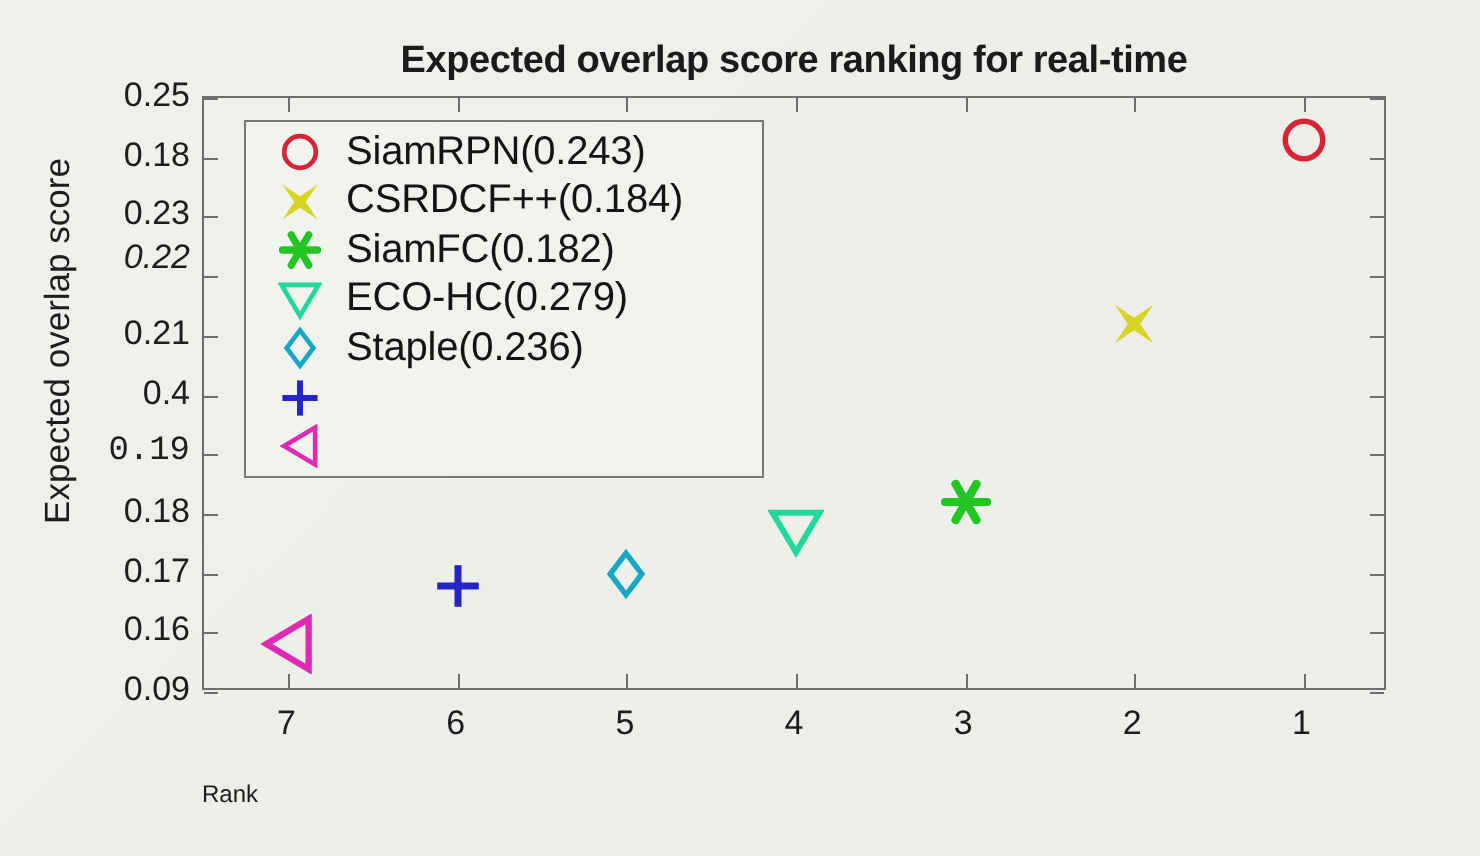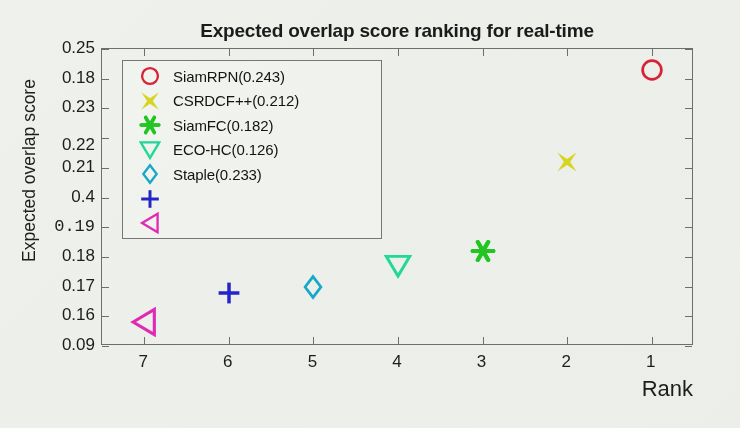--- a/index.html
+++ b/index.html
@@ -132,24 +132,24 @@
     text-align: center;
     font-size: 17.5px;
     color: #1d1d1d;
     transform: rotate(-90deg);
     transform-origin: center center;
     white-space: nowrap;
   }
   #x-axis-title {
     position: absolute;
     left: 101px;
-    top: 376px;
+    top: 390px;
     width: 592px;
-    text-align: right;
-    font-size: 22px;
+    text-align: left;
+    font-size: 12px;
     color: #1d1d1d;
     white-space: nowrap;
   }
 
   
   #legend {
     position: absolute;
     left: 122px;
     top: 60px;
     width: 260px;
@@ -167,21 +167,21 @@
   }
   .legend-glyph {
     width: 46px;
     height: 24px;
     flex: 0 0 46px;
     display: flex;
     align-items: center;
     justify-content: center;
   }
   .legend-text {
-    font-size: 15px;
+    font-size: 20px;
     color: #141414;
     white-space: nowrap;
     letter-spacing: -0.1px;
   }
 
   .data-marker {
     position: absolute;
     transform: translate(-50%, -50%);
     width: 34px;
     height: 34px;
@@ -201,21 +201,21 @@
   <div id="x-axis-title">Rank</div>
 
   <div id="ytick-labels">
       <div class="ylabel-tick" style="top: 297px;">0.09</div>
       <div class="ylabel-tick" style="top: 267.3px;">0.16</div>
       <div class="ylabel-tick" style="top: 237.6px; text-align: right;">0.17</div>
       <div class="ylabel-tick" style="top: 207.9px; text-align: right;">0.18</div>
       <div class="ylabel-tick" style="top: 178.2px; font-family: Liberation Mono, monospace;">0.19</div>
       <div class="ylabel-tick" style="top: 148.5px;">0.4</div>
       <div class="ylabel-tick" style="top: 118.8px;">0.21</div>
-      <div class="ylabel-tick" style="top: 97px;">0.22</div>
+      <div class="ylabel-tick" style="top: 81px; font-style: italic;">0.22</div>
       <div class="ylabel-tick" style="top: 59.4px;">0.23</div>
       <div class="ylabel-tick" style="top: 29.7px;">0.18</div>
       <div class="ylabel-tick" style="top: 0px;">0.25</div>
     </div>
   <div id="xtick-labels">
       <div class="xlabel-tick" style="left: 42.2857px;">7</div>
       <div class="xlabel-tick" style="left: 126.857px;">6</div>
       <div class="xlabel-tick" style="left: 211.429px;">5</div>
       <div class="xlabel-tick" style="left: 296px;">4</div>
       <div class="xlabel-tick" style="left: 380.571px;">3</div>
@@ -313,50 +313,50 @@
           </svg>
         </span>
         <span class="legend-text">SiamRPN(0.243)</span>
       </div>
       <div class="legend-row">
         <span class="legend-glyph">
           <svg width="22" height="22" viewBox="0 0 22 22">
             <path d="M2.1999999999999993 2.1999999999999993 L11 8.14 L19.8 2.1999999999999993 L13.86 11 L19.8 19.8 L11 13.86 L2.1999999999999993 19.8 L8.14 11 Z" fill="#d8d422"></path>
           </svg>
         </span>
-        <span class="legend-text">CSRDCF++(0.212)</span>
+        <span class="legend-text">CSRDCF++(0.184)</span>
       </div>
       <div class="legend-row">
         <span class="legend-glyph">
           <svg width="22" height="22" viewBox="0 0 22 22">
             <line x1="2.1999999999999993" y1="11" x2="19.8" y2="11" stroke="#23c523" stroke-width="3.41" stroke-linecap="round"></line>
             <line x1="6.599999999999999" y1="3.3789764466969396" x2="15.400000000000002" y2="18.62102355330306" stroke="#23c523" stroke-width="3.41" stroke-linecap="round"></line>
             <line x1="15.399999999999999" y1="3.3789764466969388" x2="6.600000000000001" y2="18.62102355330306" stroke="#23c523" stroke-width="3.41" stroke-linecap="round"></line>
             <line x1="19.8" y1="10.999999999999998" x2="2.1999999999999993" y2="11.000000000000002" stroke="#23c523" stroke-width="3.41" stroke-linecap="round"></line>
             <line x1="15.400000000000004" y1="18.621023553303058" x2="6.599999999999996" y2="3.3789764466969414" stroke="#23c523" stroke-width="3.41" stroke-linecap="round"></line>
             <line x1="6.600000000000006" y1="18.621023553303065" x2="15.399999999999995" y2="3.378976446696936" stroke="#23c523" stroke-width="3.41" stroke-linecap="round"></line>
           </svg>
         </span>
         <span class="legend-text">SiamFC(0.182)</span>
       </div>
       <div class="legend-row">
         <span class="legend-glyph">
           <svg width="22" height="22" viewBox="0 0 22 22">
             <polygon points="1.7599999999999998,3.4232000000000005 20.240000000000002,3.4232000000000005 11,18.9464" fill="none" stroke="#1fd89a" stroke-width="2.31" stroke-linejoin="miter"></polygon>
           </svg>
         </span>
-        <span class="legend-text">ECO-HC(0.126)</span>
+        <span class="legend-text">ECO-HC(0.279)</span>
       </div>
       <div class="legend-row">
         <span class="legend-glyph">
           <svg width="22" height="22" viewBox="0 0 22 22">
             <polygon points="11,2.1999999999999993 17.688000000000002,11 11,19.8 4.311999999999999,11" fill="none" stroke="#17a8c8" stroke-width="2.31" stroke-linejoin="miter"></polygon>
           </svg>
         </span>
-        <span class="legend-text">Staple(0.233)</span>
+        <span class="legend-text">Staple(0.236)</span>
       </div>
       <div class="legend-row">
         <span class="legend-glyph">
           <svg width="22" height="22" viewBox="0 0 22 22">
             <line x1="2.1999999999999993" y1="11" x2="19.8" y2="11" stroke="#2424c8" stroke-width="2.97"></line>
             <line x1="11" y1="2.1999999999999993" x2="11" y2="19.8" stroke="#2424c8" stroke-width="2.97"></line>
           </svg>
         </span>
       </div>
       <div class="legend-row">

